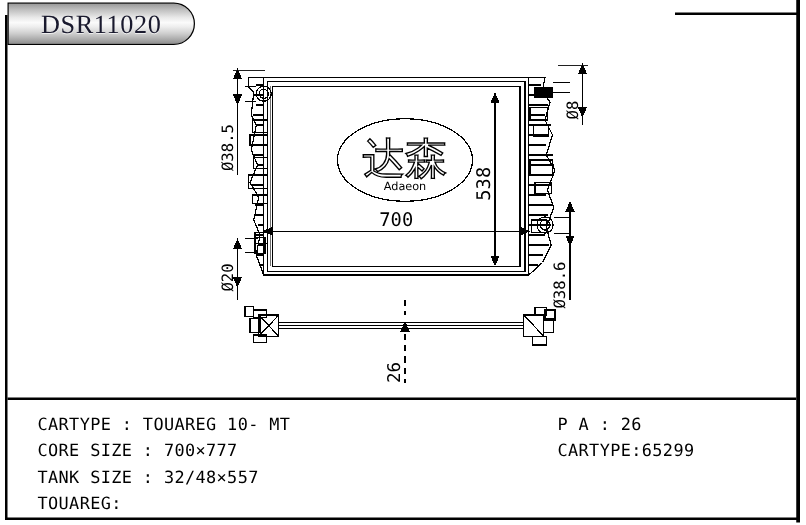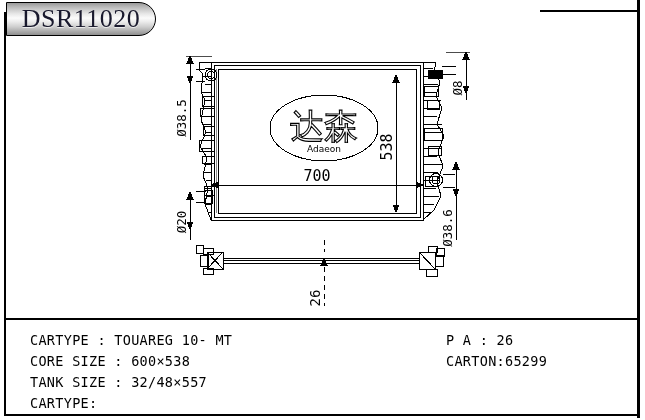--- a/index.html
+++ b/index.html
@@ -27,21 +27,21 @@
     border:1.5px solid #000;
     border-radius:0 18px 18px 0;
     background:linear-gradient(to bottom,
         #9a9a9a 0%, #bdbdbd 14%, #e8e8e8 34%, #fbfbfb 47%,
         #ededed 58%, #cfcfcf 74%, #a8a8a8 90%, #8f8f8f 100%);
     display:flex;align-items:center;justify-content:center;
     box-sizing:border-box;
   }
   #title-tag span{
     font-family:"Liberation Serif","DejaVu Serif",serif;
-    font-size:26px;letter-spacing:.5px;color:#1a1a2e;
+    font-size:21px;letter-spacing:.5px;color:#1a1a2e;
     text-shadow:0 1px 0 rgba(255,255,255,.65);
     white-space:nowrap;
   }
 
   
   #drawing{position:absolute;left:0;top:0;width:538px;height:330px;}
   #drawing svg{display:block;}
 
   
   #spec-divider{position:absolute;left:6px;top:318px;width:631px;height:2px;background:#000;}
@@ -228,23 +228,23 @@
 
     </g>
   </svg>
   </div>
 
   <div id="spec-divider"></div>
 
   <div id="spec">
     <div class="spec-col left">
       <div class="spec-line">CARTYPE : TOUAREG 10- MT</div>
-      <div class="spec-line">CORE SIZE : 600×538</div>
+      <div class="spec-line">CORE SIZE : 700×777</div>
       <div class="spec-line">TANK SIZE : 32/48×557</div>
-      <div class="spec-line">CARTYPE:</div>
+      <div class="spec-line">TOUAREG:</div>
     </div>
     <div class="spec-col right">
       <div class="spec-line">P A : 26</div>
-      <div class="spec-line">CARTON:65299</div>
+      <div class="spec-line">CARTYPE:65299</div>
     </div>
   </div>
 
 </div>
 
 </body></html>

